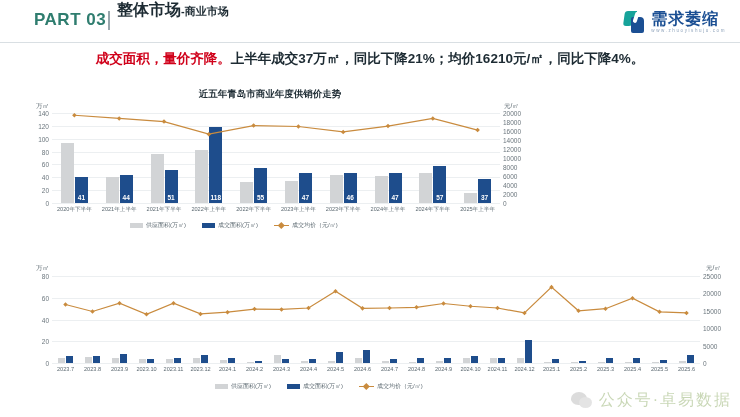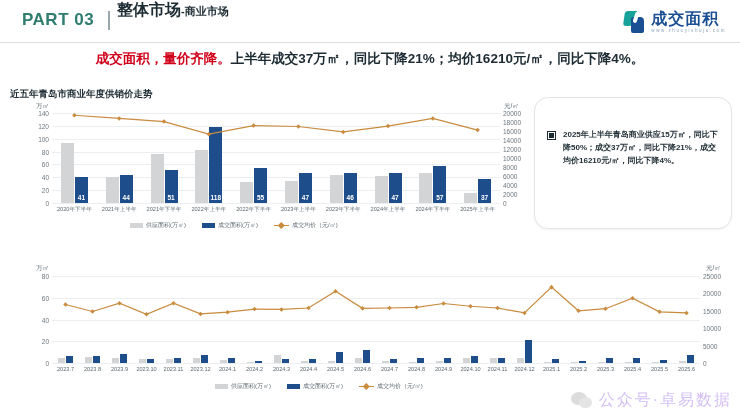--- a/index.html
+++ b/index.html
@@ -6,21 +6,21 @@
   body{
     width:740px;height:417px;background:#ffffff;
     font-family:"Liberation Sans","DejaVu Sans",sans-serif;
     overflow:hidden;position:relative;
   }
   .slide{position:absolute;inset:0;background:#fff;}
 
   
   .header{position:absolute;left:0;top:0;width:740px;height:44px;}
   .part-label{
-    position:absolute;left:22px;top:10px;
+    position:absolute;left:34px;top:10px;
     font-size:17px;font-weight:bold;color:#2f7d6f;letter-spacing:.5px;
   }
   .hdr-divider{
     position:absolute;left:108px;top:11px;width:2px;height:19px;background:#9aa7ad;
   }
   .hdr-title{
     position:absolute;left:117px;top:0;font-size:16px;font-weight:bold;color:#1d2b33;text-align:center;
   }
   .hdr-sub{font-size:11px;font-weight:bold;color:#1d2b33;}
   .hdr-rule{position:absolute;left:0;top:42px;width:740px;height:1px;background:#d9dfe3;}
@@ -40,21 +40,21 @@
   
   .headline{
     position:absolute;left:0;top:50px;width:740px;text-align:center;
     font-size:13.5px;font-weight:bold;color:#1d2b33;white-space:nowrap;
   }
   .headline .hl-red{color:#d0021b;}
 
   
   .chart{position:absolute;}
   .chart-title{
-    position:absolute;width:100%;
+    position:absolute;width:100%;text-align:center;
     font-size:9.5px;font-weight:bold;color:#1d2b33;top:0;
   }
   .axis-unit{position:absolute;font-size:6.5px;color:#5d6a72;}
   .plot{position:absolute;}
   .gridline{position:absolute;left:0;height:1px;background:#eceff1;width:100%;}
   .ytick{position:absolute;right:100%;margin-right:3px;font-size:6.5px;color:#6b767d;
     transform:translateY(-50%);white-space:nowrap;}
   .ytick-r{position:absolute;left:100%;margin-left:3px;font-size:6.5px;color:#6b767d;
     transform:translateY(-50%);white-space:nowrap;}
   .xlab{position:absolute;top:100%;margin-top:3px;font-size:5.6px;color:#5d6a72;
@@ -90,21 +90,21 @@
   
   .watermark{
     position:absolute;right:8px;bottom:6px;display:flex;align-items:center;gap:6px;
     opacity:.30;
   }
   .wechat{width:22px;height:18px;position:relative;}
   .wechat .wc1{position:absolute;left:0;top:0;width:16px;height:13px;background:#8d8d8d;
     border-radius:50% 50% 45% 45%;}
   .wechat .wc2{position:absolute;left:8px;top:5px;width:13px;height:11px;background:#a8a8a8;
     border-radius:50%;}
-  .wm-text{font-size:16px;color:#6d28d9;letter-spacing:2px;font-weight:normal;}
+  .wm-text{font-size:16px;color:#4d7c0f;letter-spacing:2px;font-weight:normal;}
 </style>
 </head>
 <body>
 
 <div class="slide">
 
   <div class="header">
     <div class="part-label">PART 03</div>
     <div class="hdr-divider"></div>
     <div class="hdr-title">
@@ -112,21 +112,21 @@
     </div>
     <div class="hdr-rule"></div>
 
     <div class="logo">
       <div class="logo-mark">
         <div class="lm-a"></div>
           <div class="lm-b"></div>
           <div class="lm-c"></div>
       </div>
       <div class="logo-text">
-        <div class="logo-cn">成交面积</div>
+        <div class="logo-cn">需求萎缩</div>
         <div class="logo-en">www.zhuoyishuju.com</div>
       </div>
     </div>
   </div>
 
   <div class="headline">
     <span class="hl-red">成交面积，量价齐降。</span><span>上半年成交37万㎡，同比下降21%；均价16210元/㎡，同比下降4%。</span>
   </div>
 
   <div class="chart" id="chart-annual" style="left:10px;top:88px;width:520px;height:150px;">
@@ -234,26 +234,20 @@
         <span class="sw sw-deal"></span>
         <span>成交面积(万㎡)</span>
       </div>
       <div class="lg">
         <span class="sw-line"></span>
         <span>成交均价（元/㎡)</span>
       </div>
     </div>
   </div>
 
-  <div class="callout">
-    <div class="callout-inner">
-      <span class="bullet"></span>
-      <div class="callout-text">2025年上半年青岛商业供应15万㎡，同比下降50%；成交37万㎡，同比下降21%，成交均价16210元/㎡，同比下降4%。</div>
-    </div>
-  </div>
 
   <div class="chart" id="chart-monthly" style="left:10px;top:258px;width:720px;height:150px;">
     <div class="axis-unit" id="c2-unit-l" style="left:26px;top:6px;">万㎡</div>
     <div class="axis-unit" id="c2-unit-r" style="left:696px;top:6px;">元/㎡</div>
     <div class="plot" id="c2-plot" style="left:42px;top:18px;width:648px;height:87px;">
         <div class="gridline" style="top: 87px;"></div>
         <div class="ytick" style="top: 87px;">0</div>
         <div class="gridline" style="top: 65.25px;"></div>
         <div class="ytick" style="top: 65.25px;">20</div>
         <div class="gridline" style="top: 43.5px;"></div>

